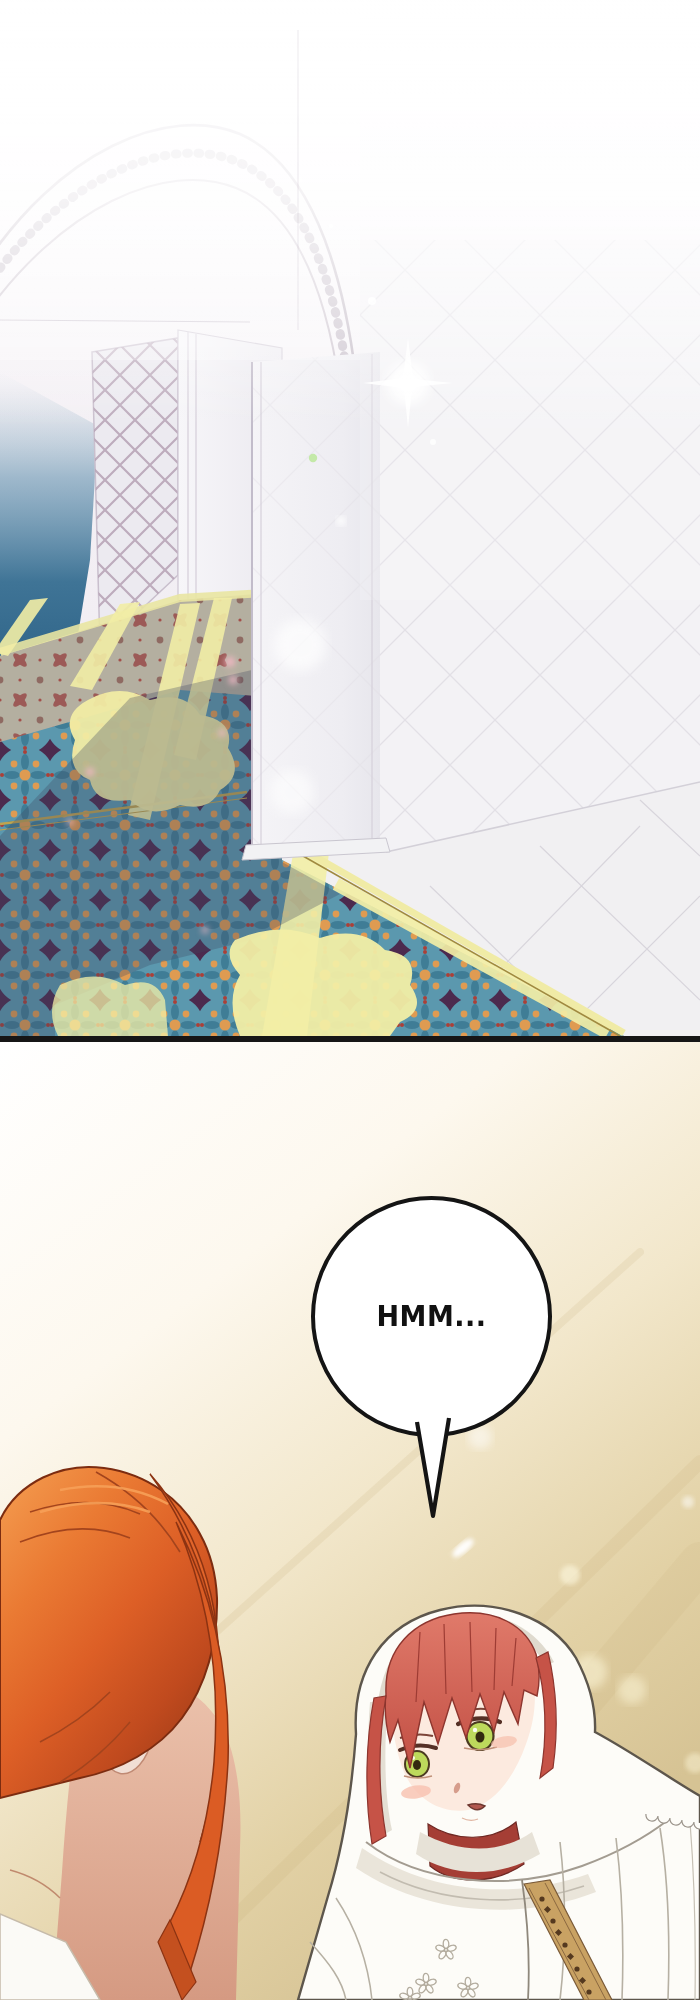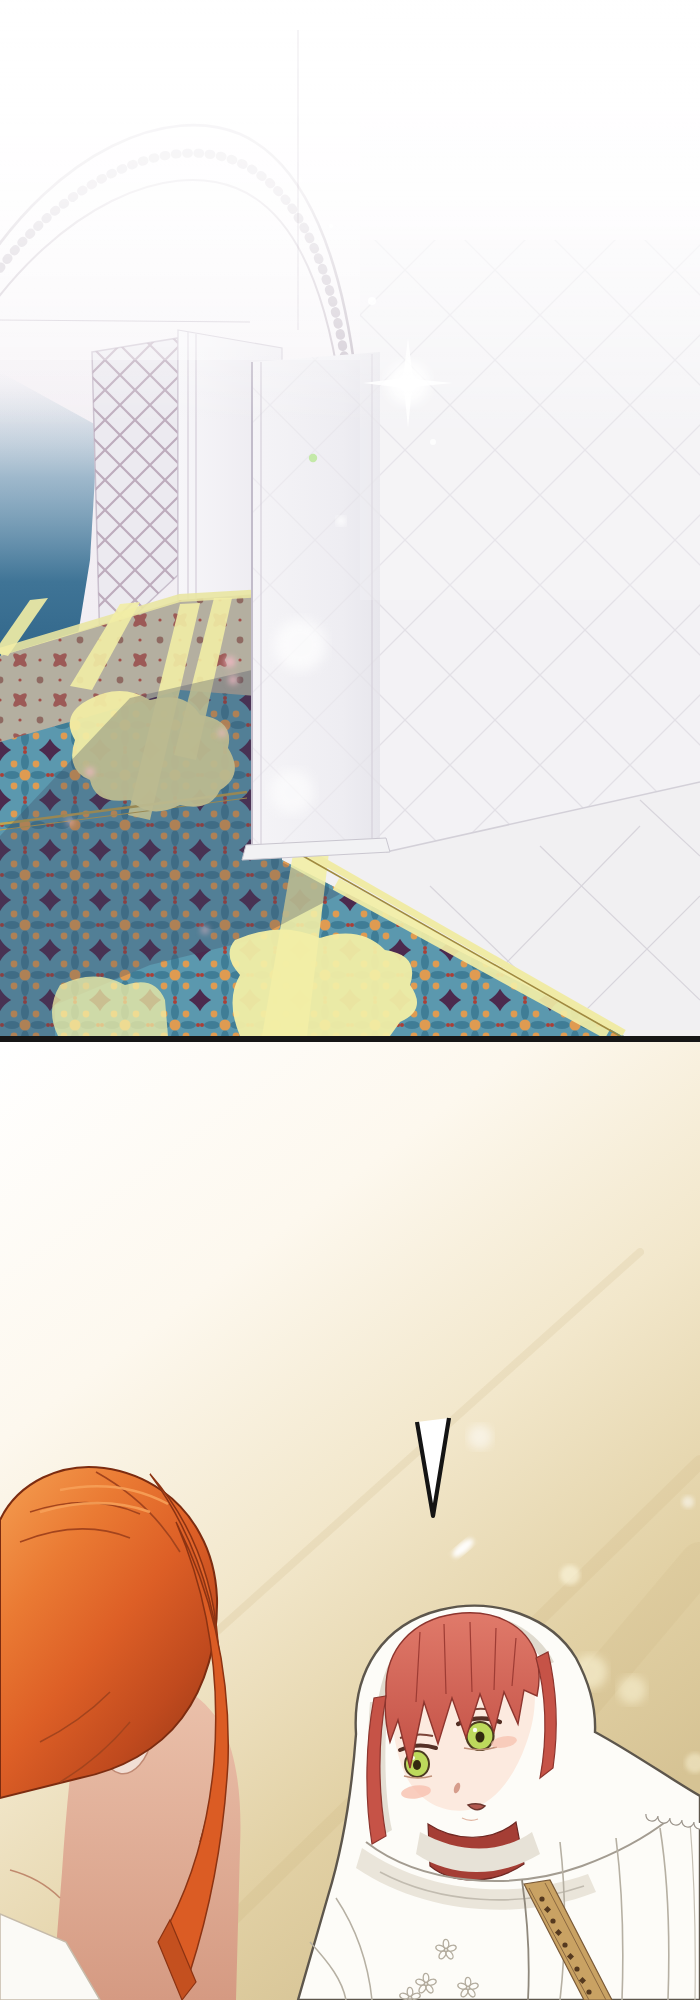--- a/index.html
+++ b/index.html
@@ -368,18 +368,21 @@
         <g>
           <use href="#flw" x="446" y="908"></use>
             <use href="#flw" x="426" y="942"></use>
           <use href="#flw" x="468" y="946"></use>
             <use href="#flw" x="410" y="956"></use>
           <path d="M646,772 a6,6 0 0 0 12,2 a6,6 0 0 0 12,2 a6,6 0 0 0 12,2 a6,6 0 0 0 12,2 a6,6 0 0 0 12,2" stroke="#9a938a" stroke-width="1.2" fill="#fdfcf8"></path>
         </g>
       </g>
     </svg>
 
+    <div class="speech-bubble">
+      <span class="bubble-text">HMM...</span>
+    </div>
     <svg class="bubble-tail" width="58" height="116" viewBox="0 0 58 116">
       <path d="M12,10 L28,104 L44,6 Z" fill="#ffffff"></path>
       <path d="M12,10 L28,104 L44,6" fill="none" stroke="#141414" stroke-width="4.2" stroke-linejoin="round"></path>
     </svg>
   </section>
 </div>
 
 </body></html>

